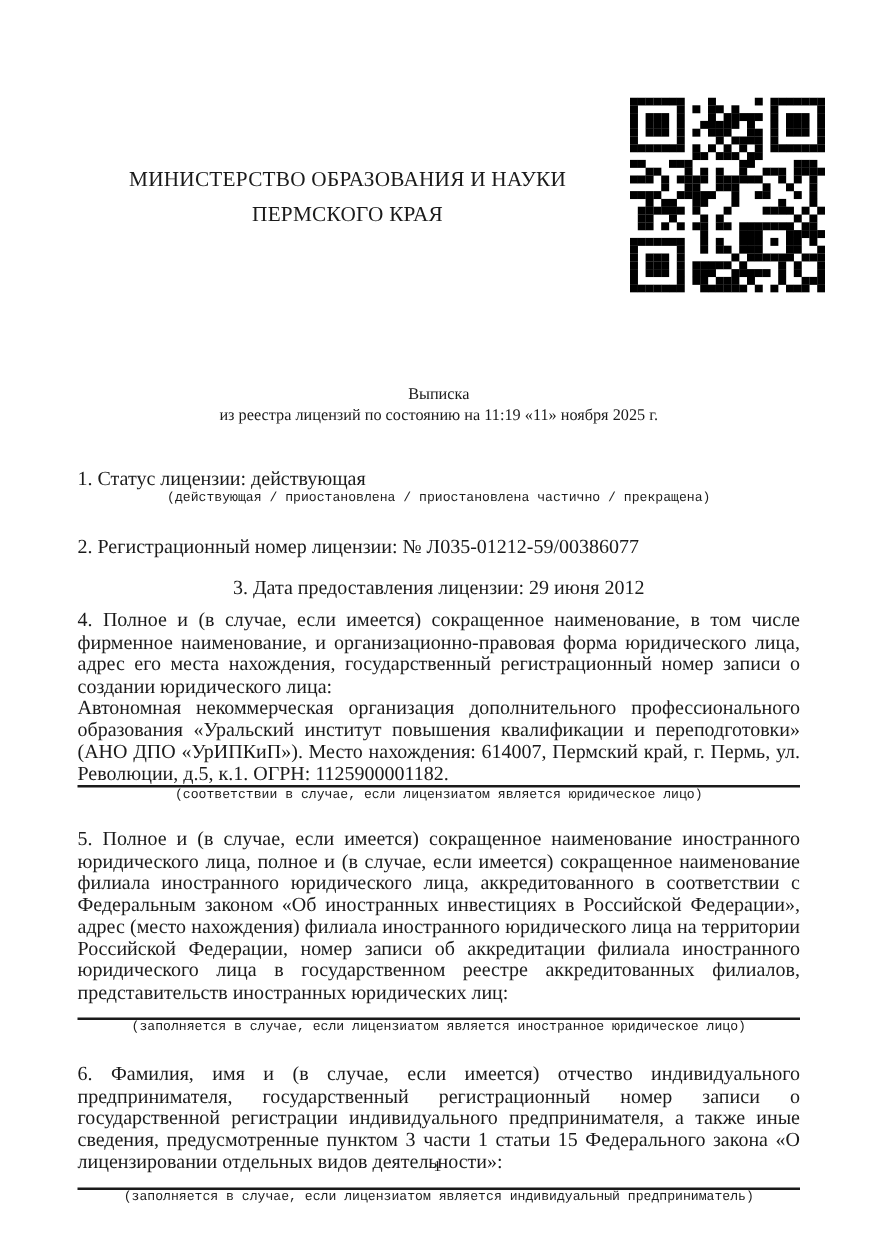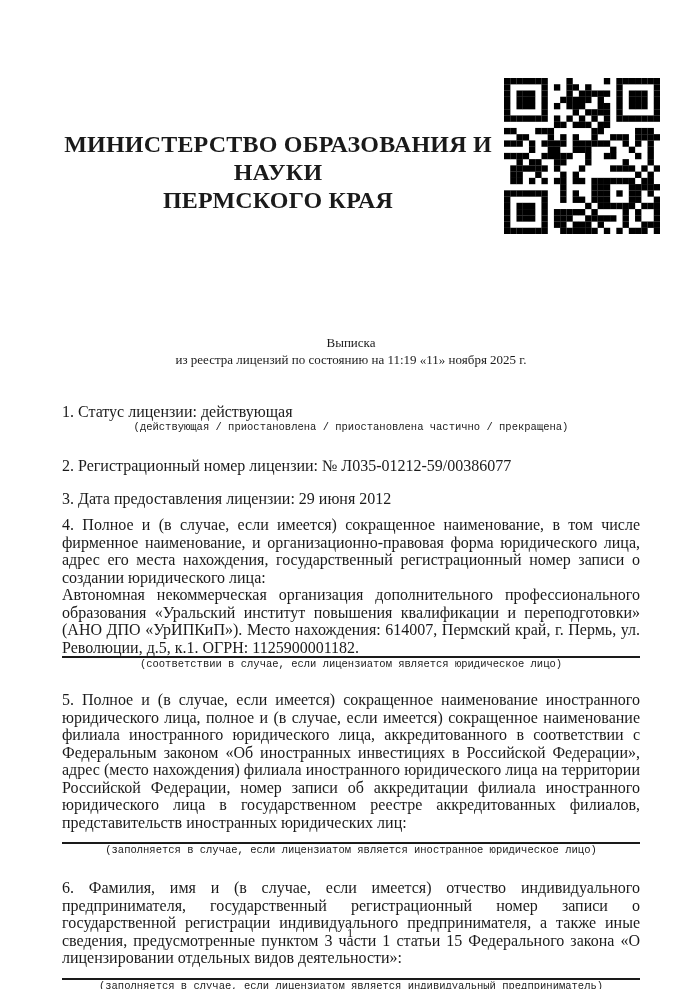--- a/index.html
+++ b/index.html
@@ -20,23 +20,23 @@
     margin-left: 62px;
     margin-right: 60px; 
   }
   
   .header-block {
     padding-top: 130px;
     width: 432px;
     text-align: center;
   }
   .ministry-line {
-    font-size: 24px;
+    font-size: 17px;
     line-height: 28px;
-    font-weight: bold;
+    font-weight: normal;
     letter-spacing: 0.2px;
   }
   .header-caption {
     font-size: 10.5px;
     line-height: 14px;
   }
   
   .qr-box {
     position: absolute;
     top: 78px;
@@ -68,21 +68,21 @@
     line-height: 13px;
     text-align: center;
     font-family: Liberation Mono, monospace;
   }
   .rule {
     border-top: 2px solid #1a1a1a;
     height: 0;
   }
   .mt-item1 { margin-top: 35px; }
   .mt-item2 { margin-top: 23px; }
-  .mt-item3 { margin-top: 15px; }
+  .mt-item3 { margin-top: 15px; text-align: center; }
   .mt-item4 { margin-top: 8px; }
   .mt-item5 { margin-top: 20px; }
   .mt-item6 { margin-top: 22px; }
   .mt-item7 { margin-top: 27px; }
   .rule-gap { margin-top: 11px; }
   
   .page-number {
     position: absolute;
     bottom: 48px;
     left: 0;

